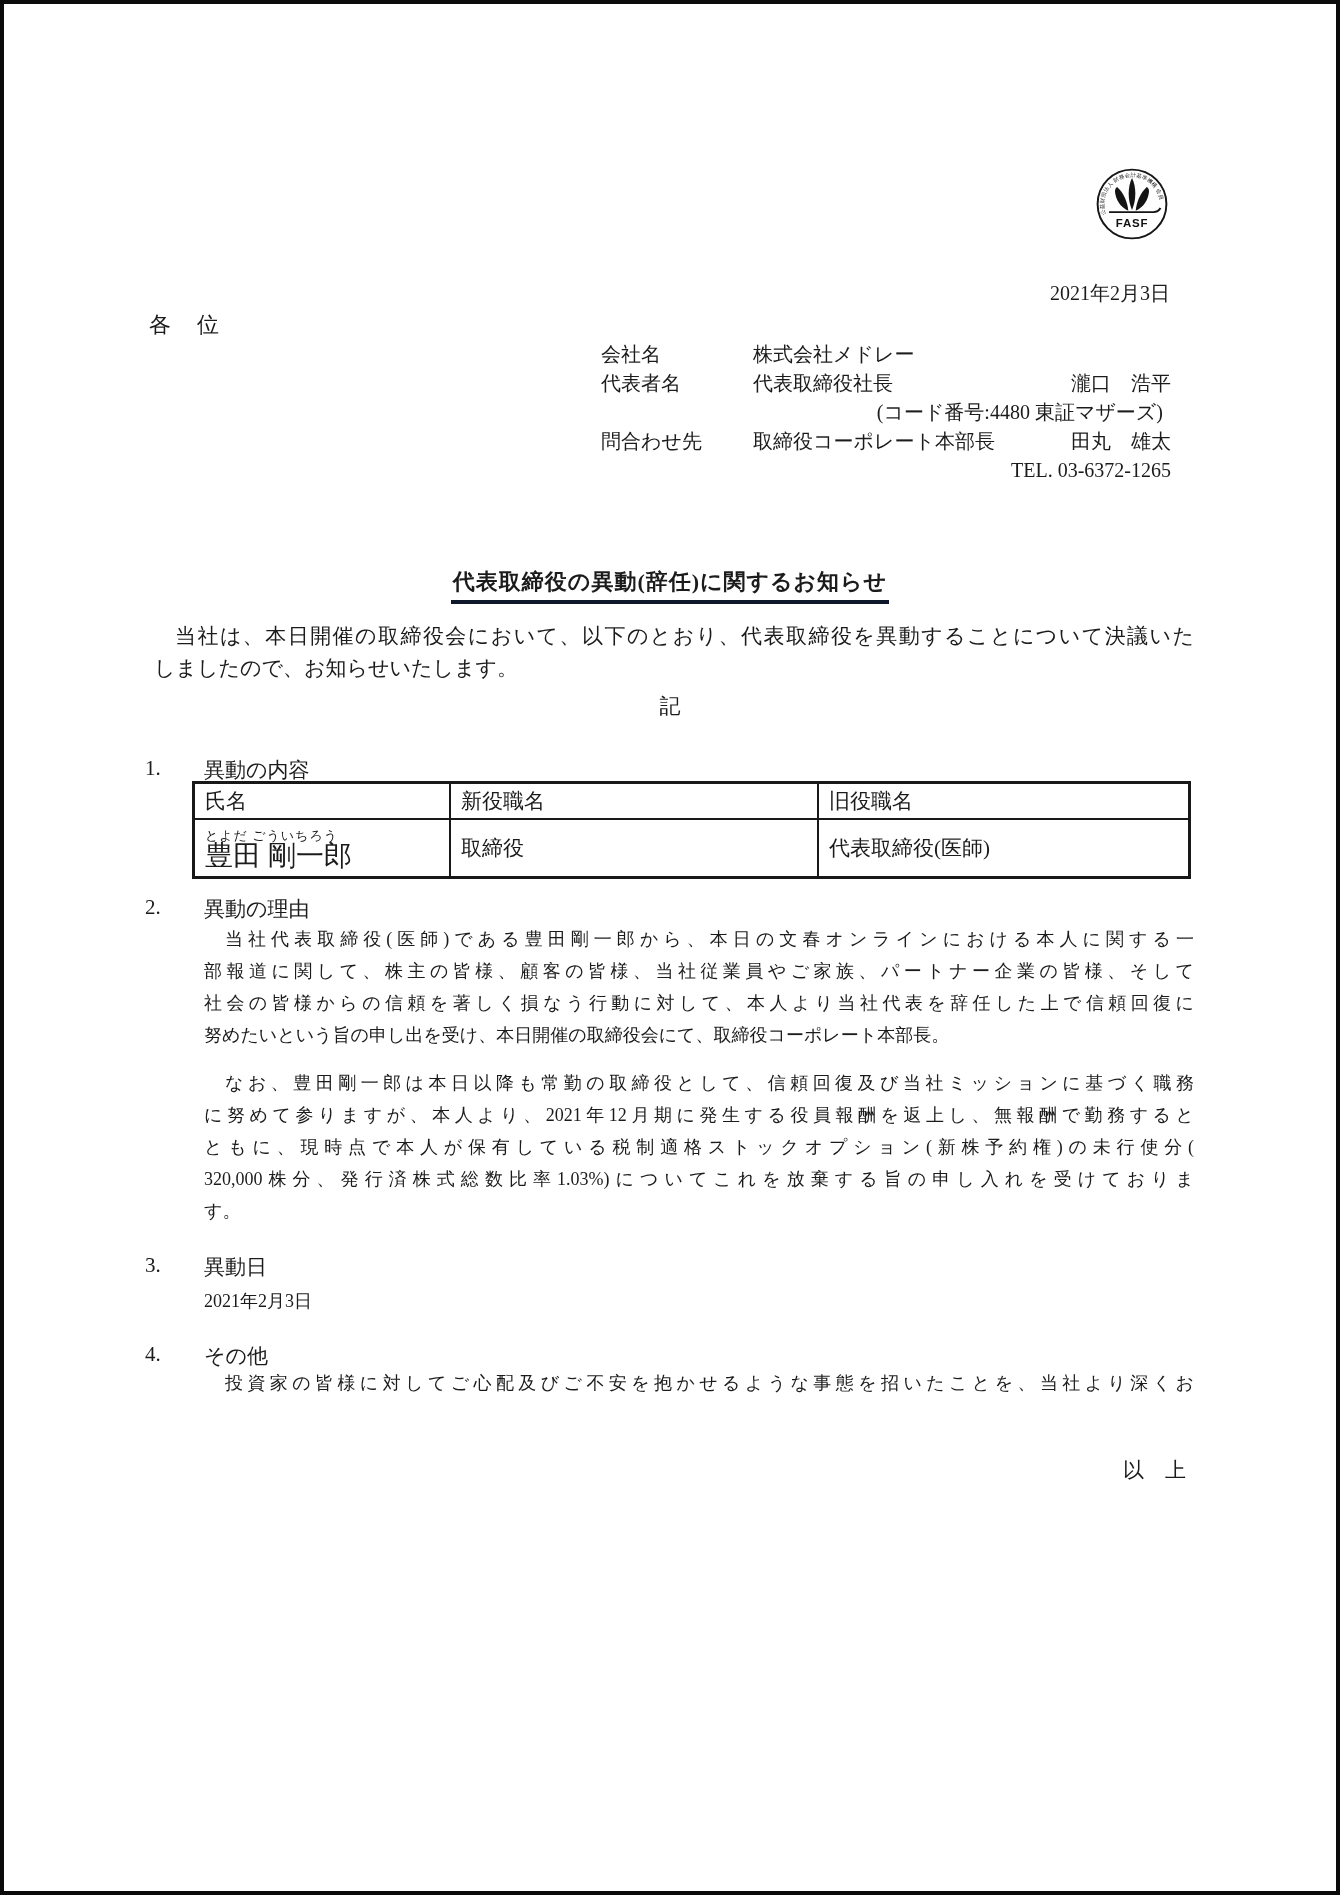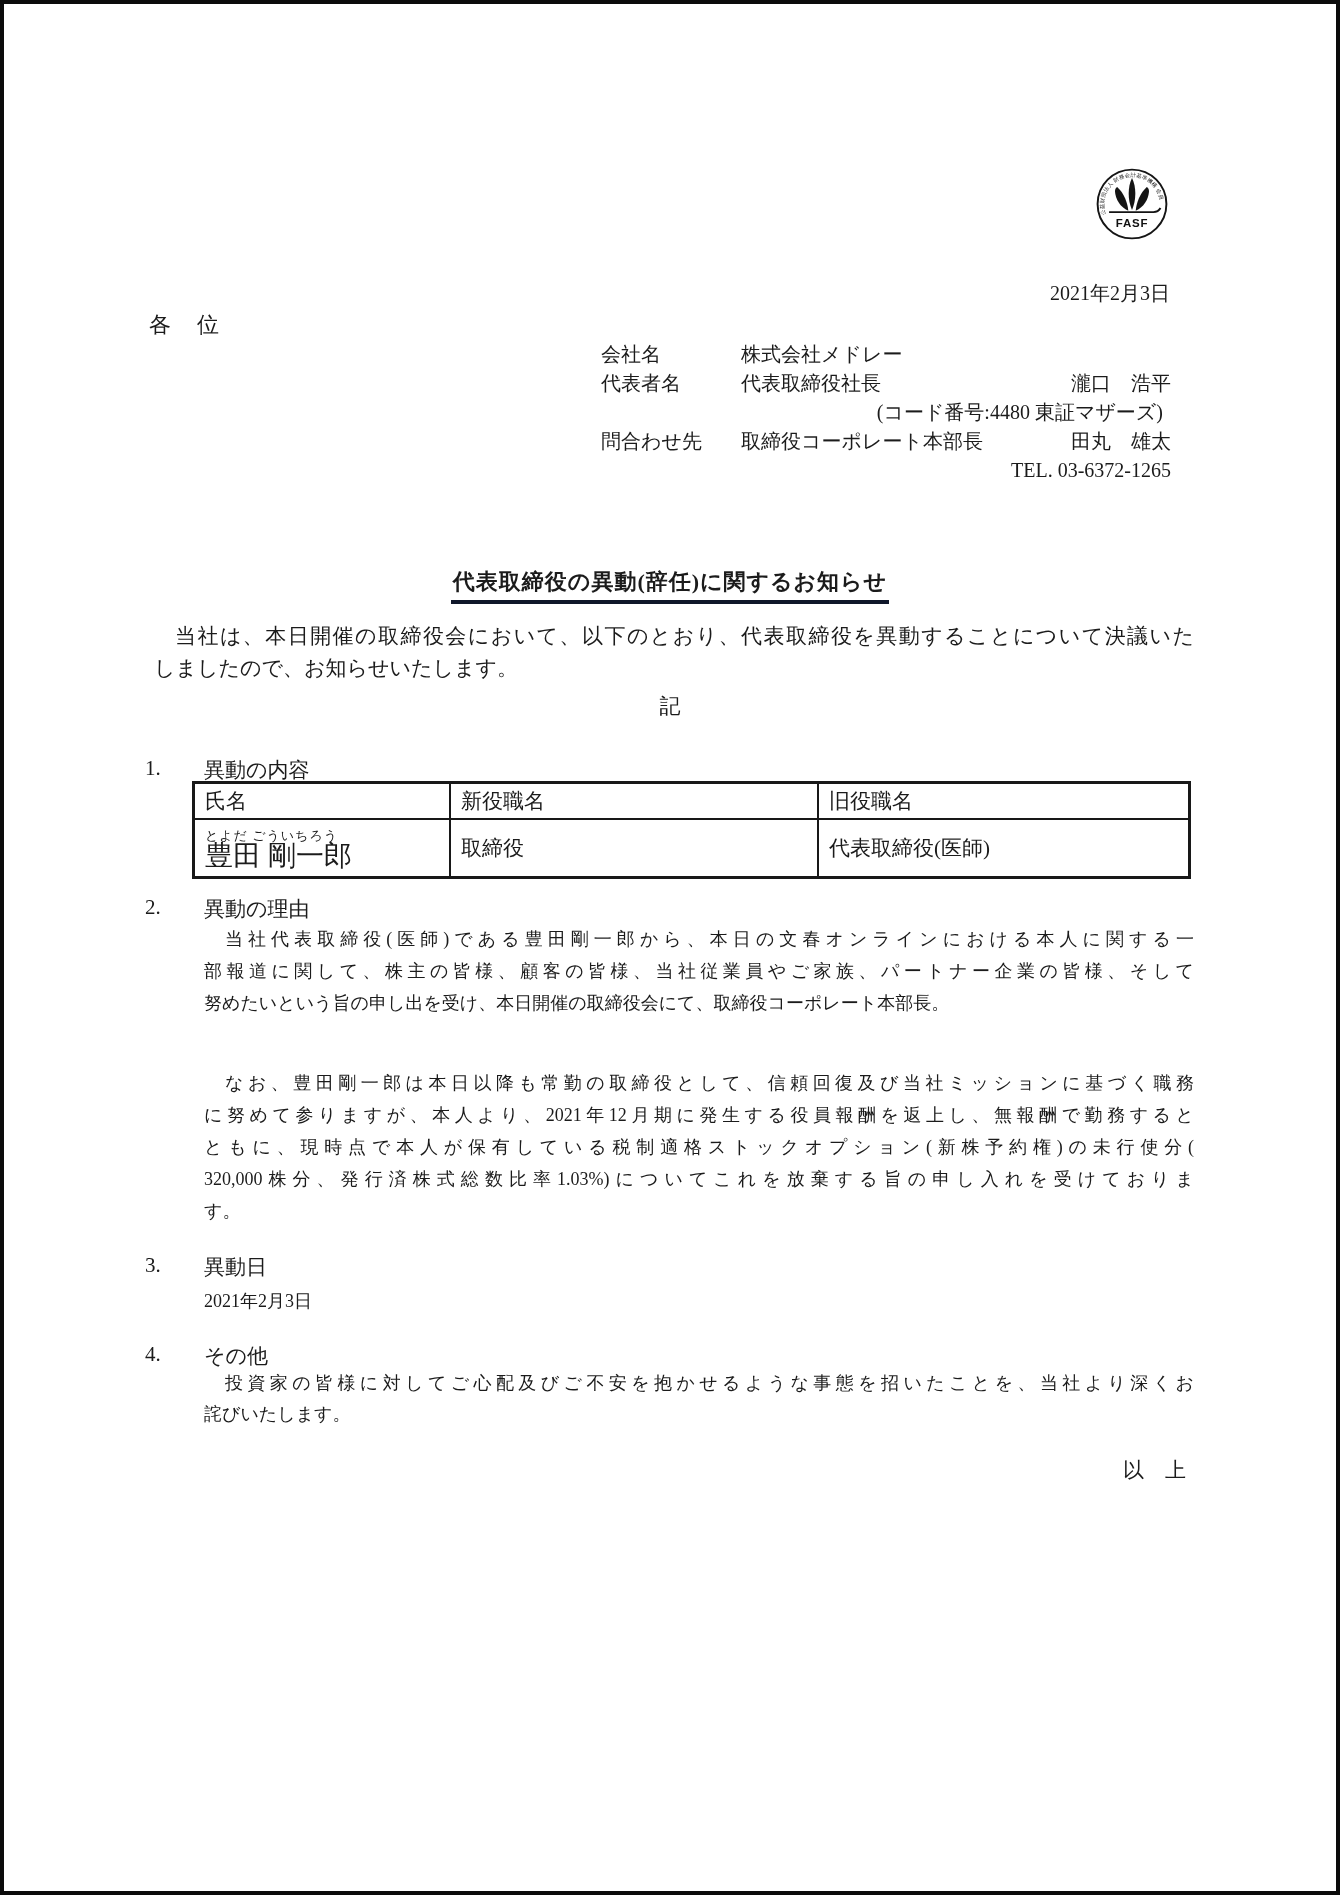--- a/index.html
+++ b/index.html
@@ -10,21 +10,21 @@
   }
   .abs{position:absolute;}
   .line{white-space:nowrap;}
   .j{text-align:justify;text-align-last:justify;}
   .ind{padding-left:21px;}
   
   .logo{left:1091px;top:163px;width:74px;height:74px;}
   .date{top:276px;right:166px;font-size:20px;}
   .addressee{left:145px;top:306px;font-size:22px;letter-spacing:2px;}
   .info{left:597px;top:336px;width:570px;font-size:20px;line-height:29px;}
-  .info-row{display:flex;white-space:nowrap;}
+  .info-row{display:flex;white-space:nowrap;gap:12px;}
   .info-label{width:140px;flex:0 0 140px;}
   .info-name{margin-left:auto;}
   .info-right{text-align:right;}
   .info-right.code{padding-right:8px;}
   
   .title-wrap{left:0;top:563px;width:100%;text-align:center;}
   .title{display:inline-block;font-size:22px;font-weight:bold;letter-spacing:1px;
          border-bottom:4px solid #0f172a;padding:0 2px 3px 2px;}
   
   .intro{left:150px;top:616px;width:1040px;font-size:21px;line-height:32px;}
@@ -120,20 +120,21 @@
   </tbody>
     </table>
 
   <div class="abs sec" style="top:891px;">
     <span class="sec-no">2.</span>
     <span>異動の理由</span>
   </div>
   <div class="abs para" style="top:919px;">
     <div class="line j ind">当社代表取締役(医師)である豊田剛一郎から、本日の文春オンラインにおける本人に関する一</div>
     <div class="line j">部報道に関して、株主の皆様、顧客の皆様、当社従業員やご家族、パートナー企業の皆様、そして</div>
+    <div class="line j">社会の皆様からの信頼を著しく損なう行動に対して、本人より当社代表を辞任した上で信頼回復に</div>
     <div class="line">努めたいという旨の申し出を受け、本日開催の取締役会にて、取締役コーポレート本部長。</div>
   </div>
   <div class="abs para" style="top:1063px;">
     <div class="line j ind">なお、豊田剛一郎は本日以降も常勤の取締役として、信頼回復及び当社ミッションに基づく職務</div>
     <div class="line j">に努めて参りますが、本人より、2021年12月期に発生する役員報酬を返上し、無報酬で勤務すると</div>
     <div class="line j">ともに、現時点で本人が保有している税制適格ストックオプション(新株予約権)の未行使分(</div>
     <div class="line j">320,000株分、発行済株式総数比率1.03%)についてこれを放棄する旨の申し入れを受けておりま</div>
     <div class="line">す。</div>
   </div>
 
@@ -142,18 +143,17 @@
     <span>異動日</span>
   </div>
   <div class="abs para line" style="top:1281px;">2021年2月3日</div>
 
   <div class="abs sec" style="top:1338px;">
     <span class="sec-no">4.</span>
     <span>その他</span>
   </div>
   <div class="abs para" style="top:1364px;line-height:31px;">
     <div class="line j ind">投資家の皆様に対してご心配及びご不安を抱かせるような事態を招いたことを、当社より深くお</div>
-    <div class="line">詫びいたします。</div>
   </div>
 
   <div class="abs closing line">以　上</div>
 
 </div>
 
 </body></html>

